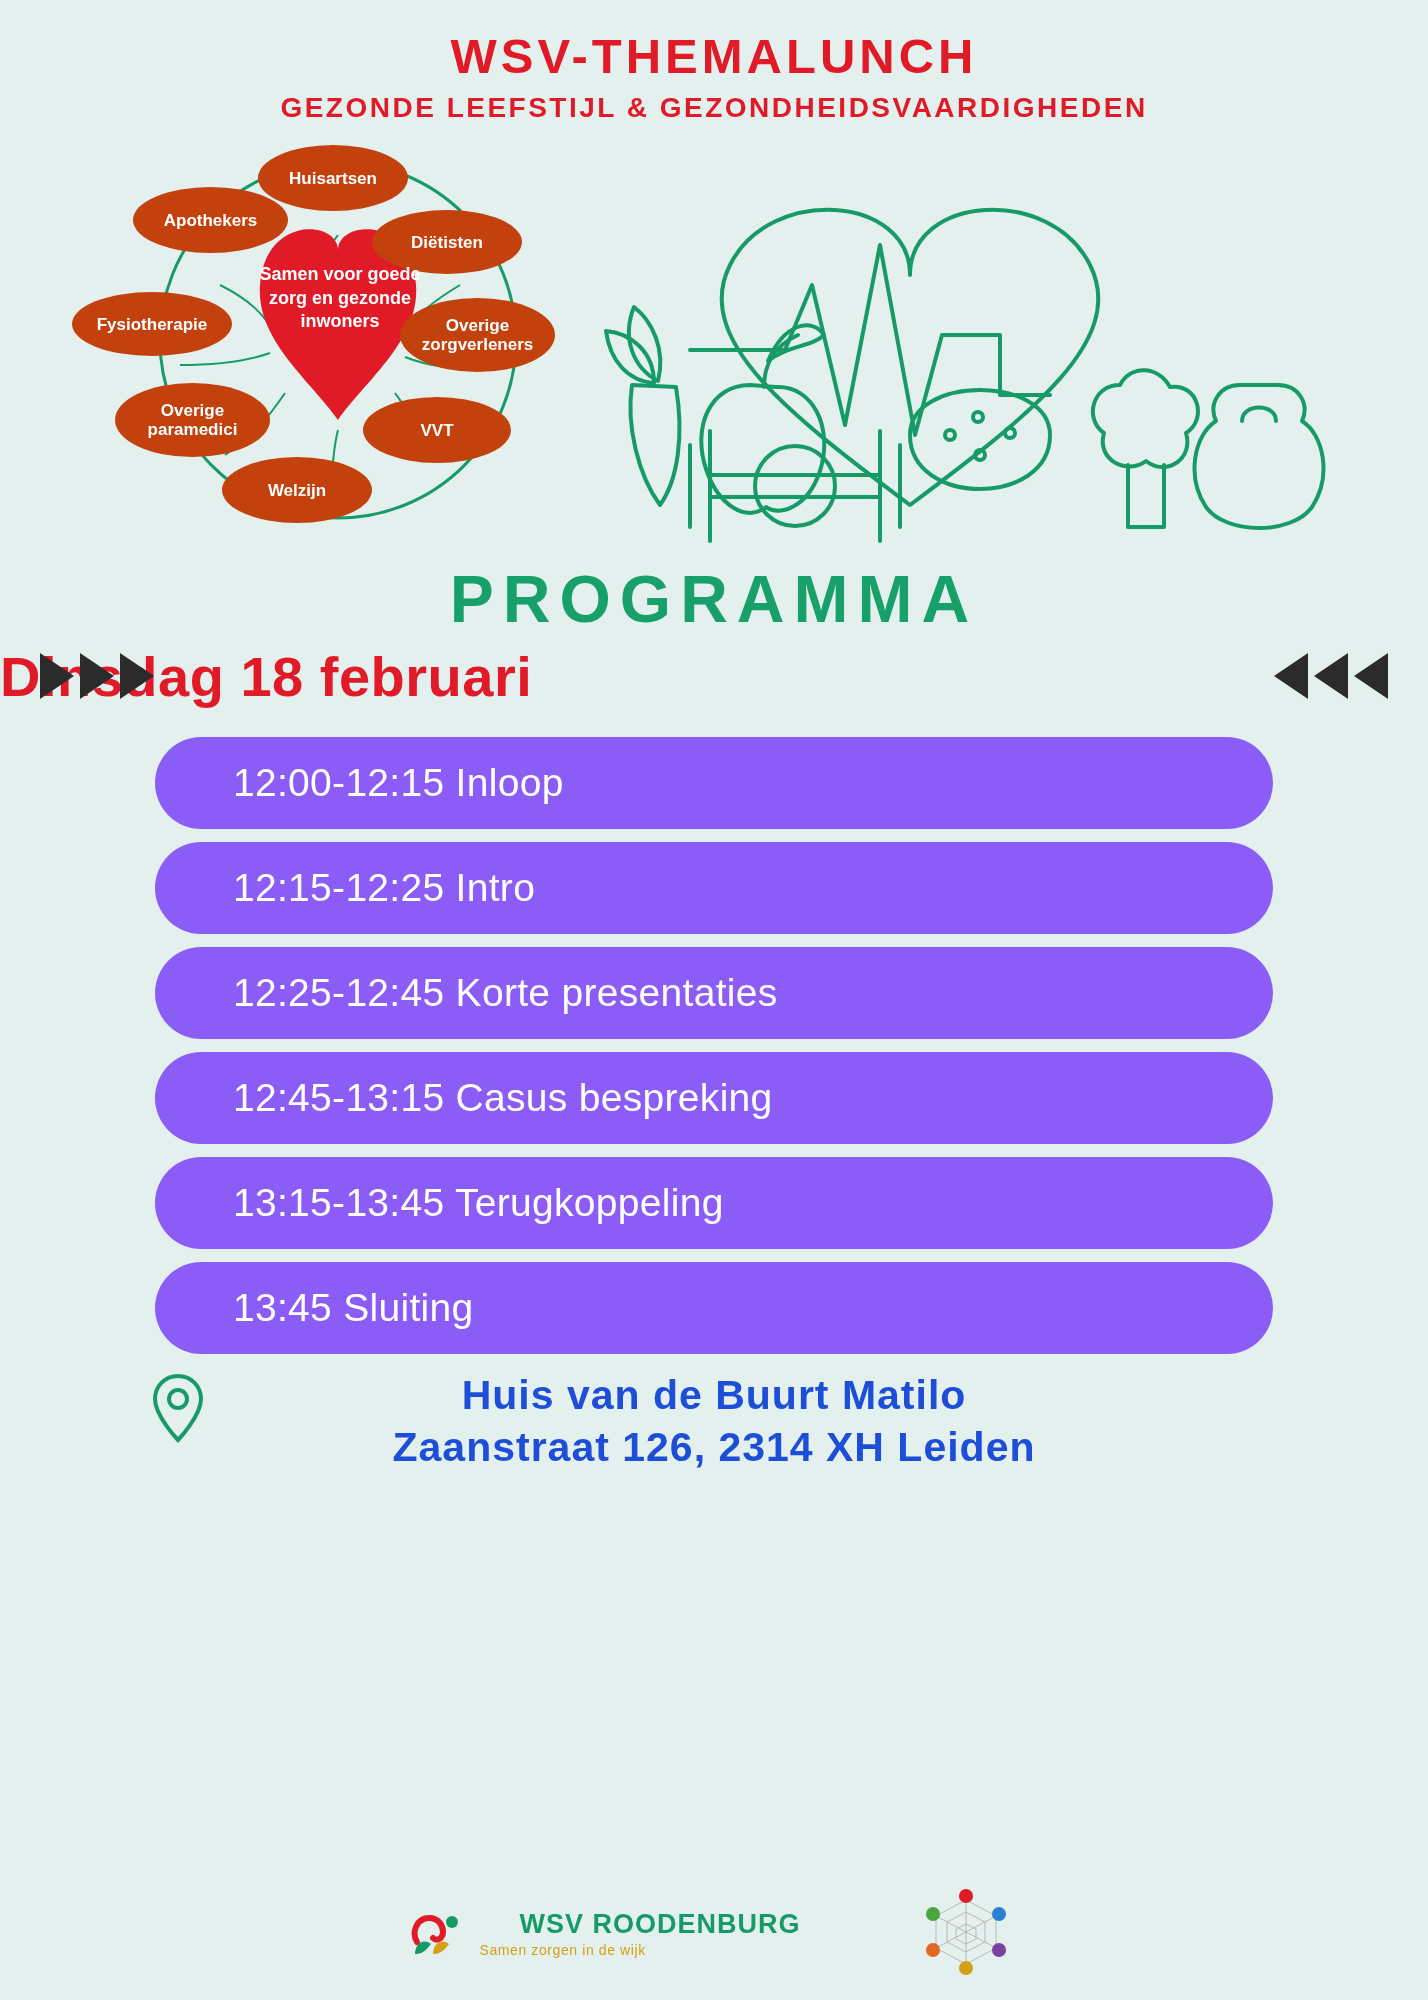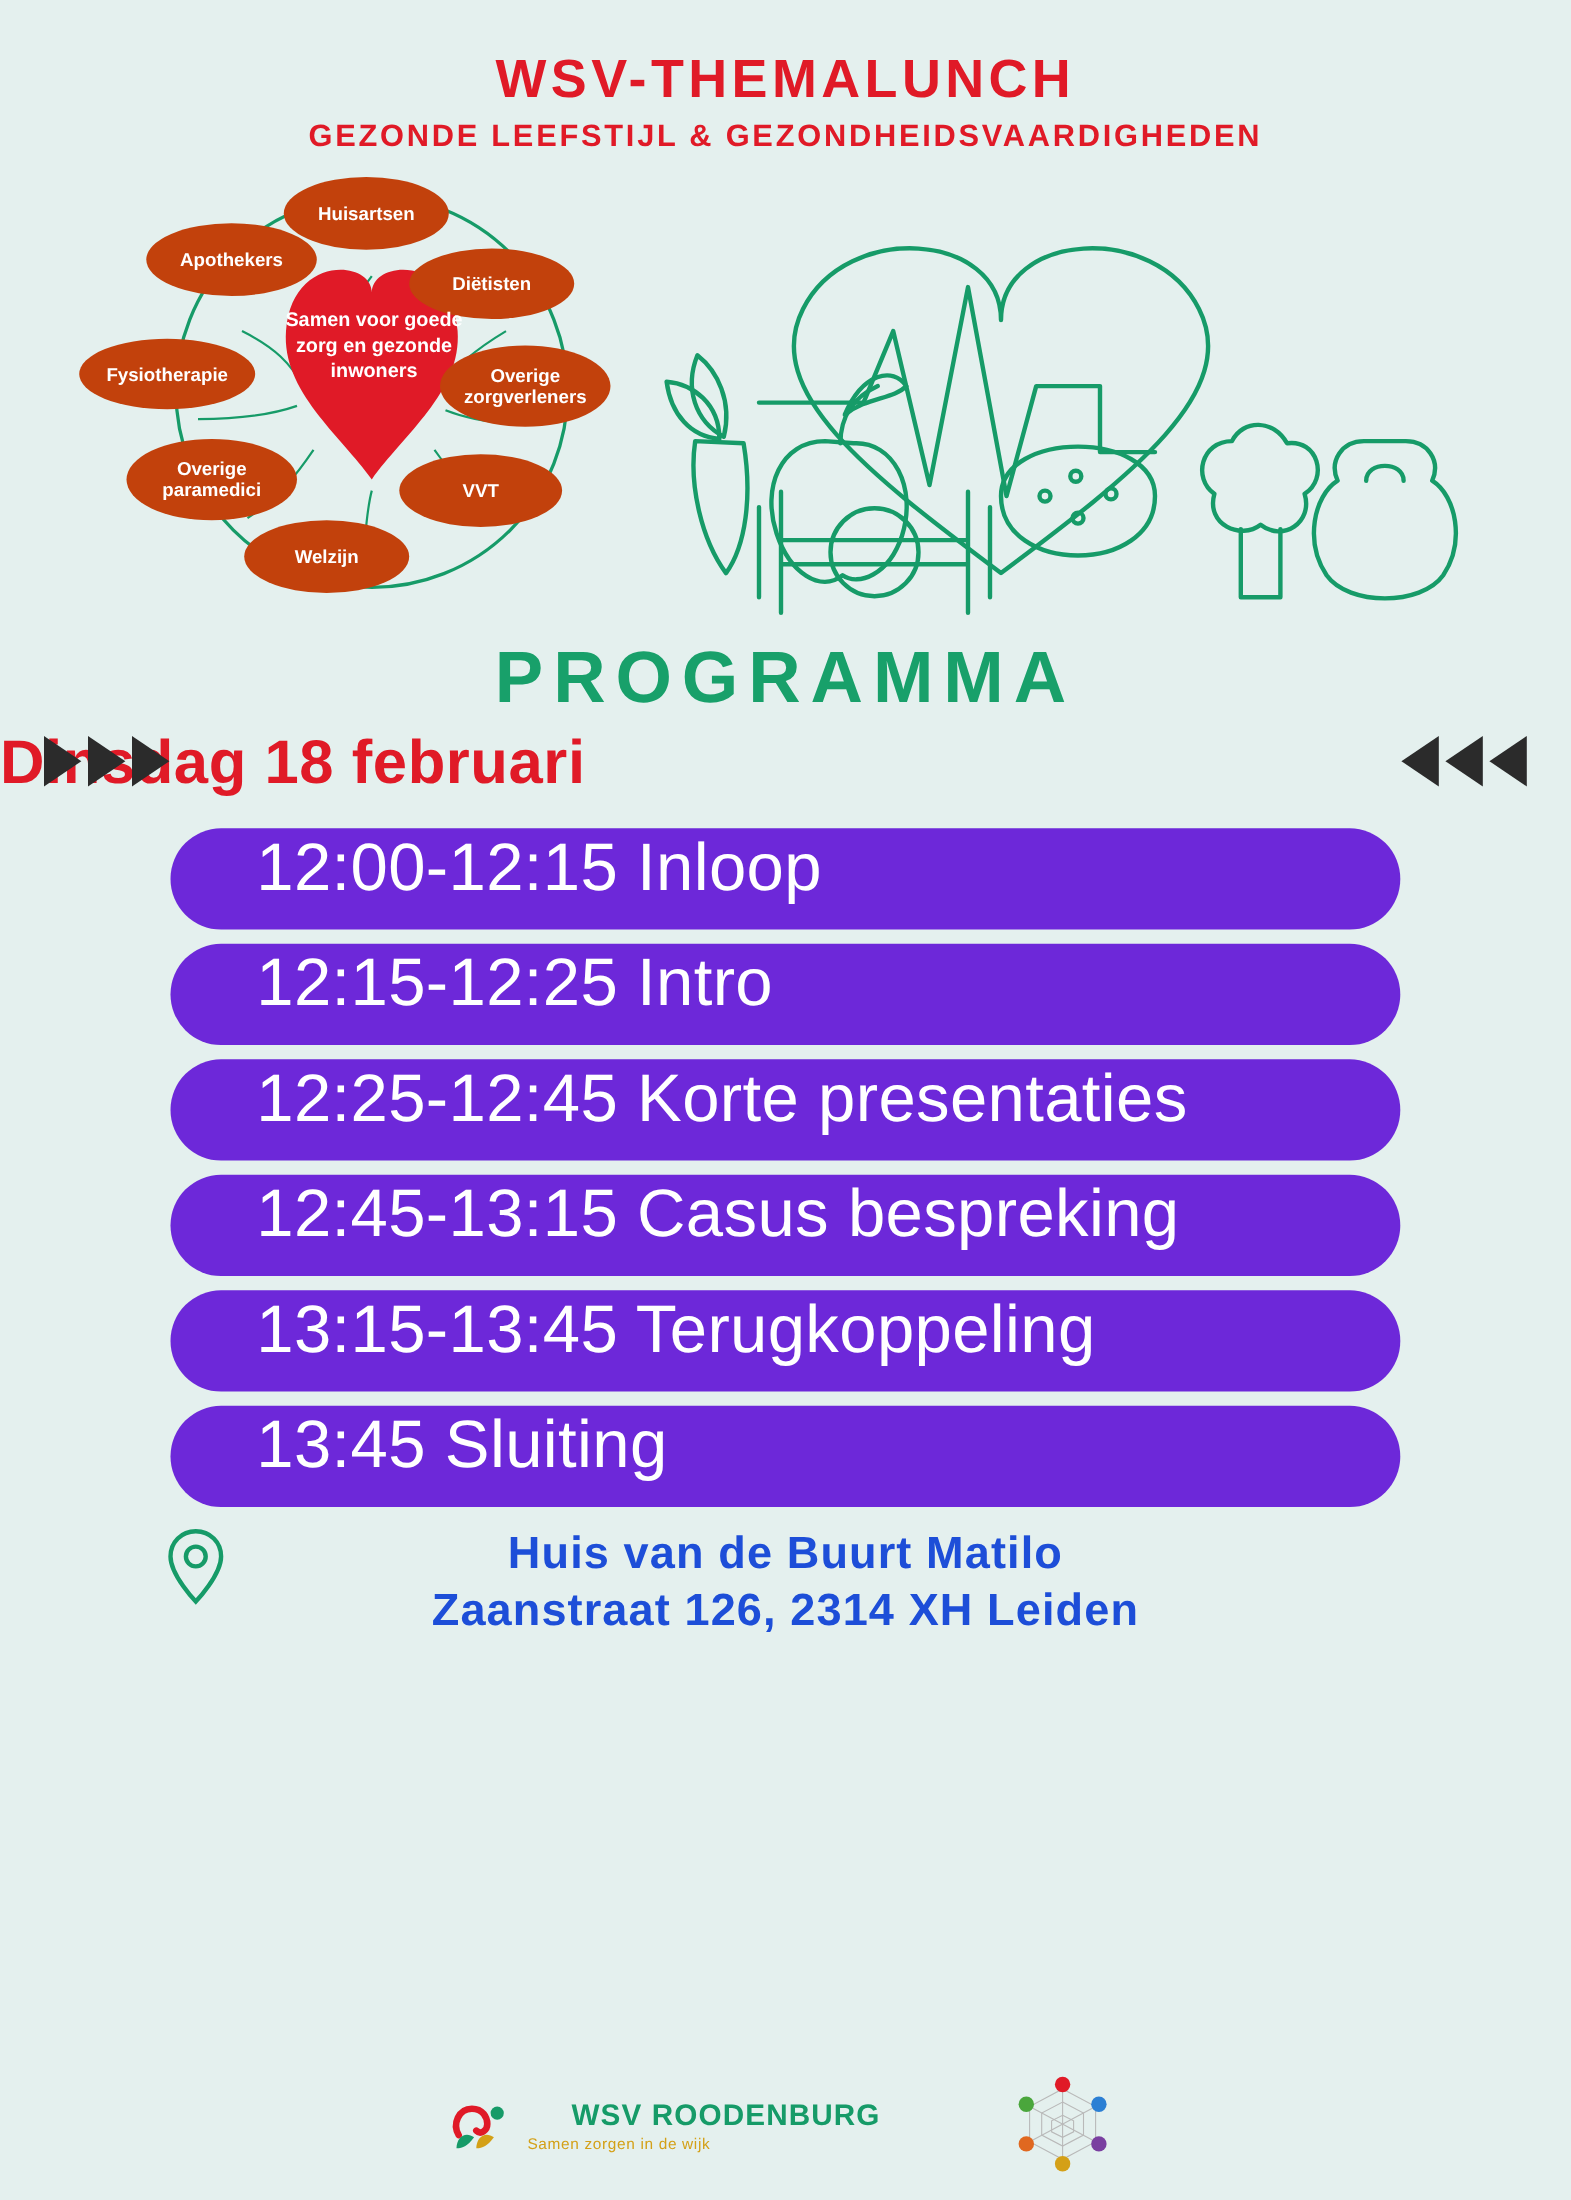--- a/index.html
+++ b/index.html
@@ -10,21 +10,21 @@
     width: 1428px;
     height: 2000px;
     background: #e4f0ee;
     font-family: "Liberation Sans", sans-serif;
     position: relative;
     overflow: hidden;
   }
 
   
   .header {
-    padding-top: 44px;
+    padding-top: 28px;
     text-align: center;
   }
   .header .line1 {
     color: #e01a27;
     font-weight: bold;
     font-size: 49px;
     letter-spacing: 4px;
     line-height: 1.15;
   }
   .header .line2 {
@@ -121,29 +121,29 @@
   }
   .tri.r { border-left: 34px solid #2b2b2b; }
   .tri.l { border-right: 34px solid #2b2b2b; }
 
   
   .schedule {
     margin: 22px auto 0 auto;
     width: 1118px;
   }
   .slot {
-    background: #6d28d9;
+    background: #8b5cf6;
     color: #ffffff;
     border-radius: 58px;
     height: 92px;
     display: flex;
-    align-items: flex-start;
+    align-items: center;
     padding-left: 78px;
     box-sizing: border-box;
-    font-size: 61px;
+    font-size: 39px;
     margin-bottom: 13px;
     letter-spacing: 0.3px;
   }
 
   
   .location {
     margin-top: 16px;
     text-align: center;
     position: relative;
     color: #1d4ed8;

